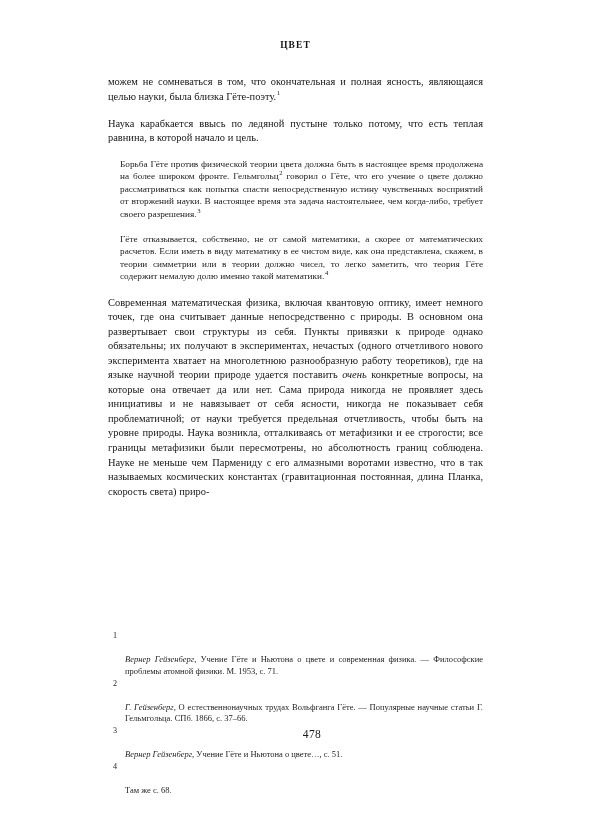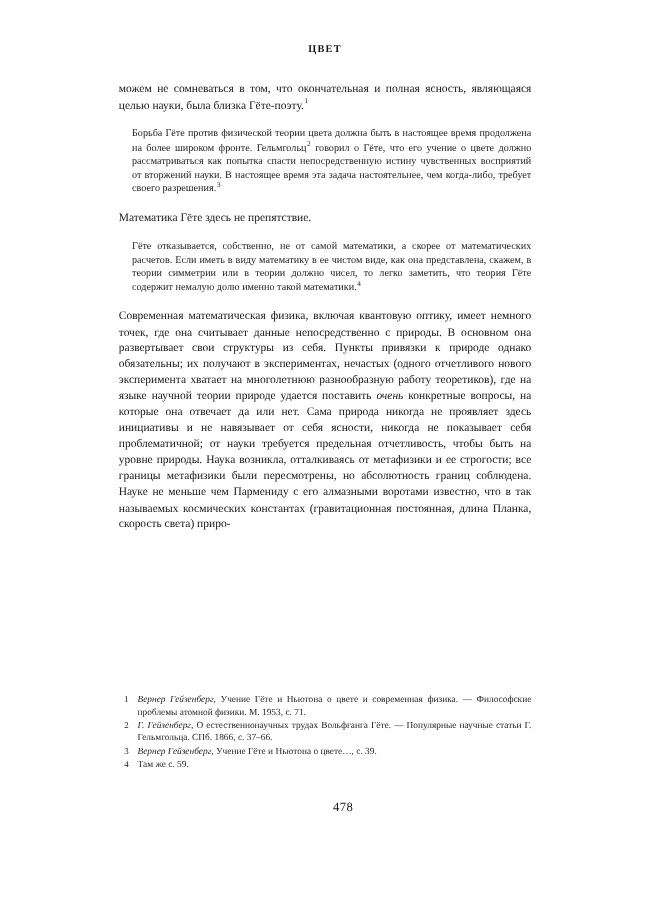--- a/index.html
+++ b/index.html
@@ -106,20 +106,21 @@
     padding-left: 5px;
     box-sizing: border-box;
     font-size: 8.1px;
     font-variant-numeric: oldstyle-nums;
     color: #232323;
   }
   .fn-text {
     flex: 1 1 auto;
     text-align: justify;
     font-variant-numeric: oldstyle-nums;
+    margin-top: 24px;
   }
   .fn-text em {
     font-style: italic;
   }
 
   
   .folio {
     position: absolute;
     left: 0;
     right: 0;
@@ -138,26 +139,26 @@
 <div class="page">
 
   <div class="content">
 
     <div class="running-head">ЦВЕТ</div>
 
     <div class="body-block">
 
       <p class="body cont"><span>можем не сомневаться в том, что окончательная и полная ясность, являющаяся целью науки, была близка Гёте-поэту.</span><sup class="fnref">1</sup></p>
 
+      <p class="body lead">Наука карабкается ввысь по ледяной пустыне только потому, что есть теплая равнина, в которой начало и цель.</p>
 
       <blockquote class="quote">
         <p><span>Борьба Гёте против физической теории цвета должна быть в настоящее время продолжена на более широком фронте. Гельмгольц</span><sup class="fnref">2</sup><span> говорил о Гёте, что его учение о цвете должно рассматриваться как попытка спасти непосредственную истину чувственных восприятий от вторжений науки. В настоящее время эта задача настоятельнее, чем когда-либо, требует своего разрешения.</span><sup class="fnref">3</sup></p>
       </blockquote>
 
-      <p class="body lead">Математика Гёте здесь не препятствие.</p>
 
       <blockquote class="quote">
         <p><span>Гёте отказывается, собственно, не от самой математики, а скорее от математических расчетов. Если иметь в виду математику в ее чистом виде, как она представлена, скажем, в теории симметрии или в теории должно чисел, то легко заметить, что теория Гёте содержит немалую долю именно такой математики.</span><sup class="fnref">4</sup></p>
       </blockquote>
 
       <p class="body big-para"><span>Современная математическая физика, включая квантовую оптику, имеет немного точек, где она считывает данные непосредственно с природы. В основном она развертывает свои структуры из себя. Пункты привязки к природе однако обязательны; их получают в экспериментах, нечастых (одного отчетливого нового эксперимента хватает на многолетнюю разнообразную работу теоретиков), где на языке научной теории природе удается поставить </span><em class="it">очень</em><span> конкретные вопросы, на которые она отвечает да или нет. Сама природа никогда не проявляет здесь инициативы и не навязывает от себя ясности, никогда не показывает себя проблематичной; от науки требуется предельная отчетливость, чтобы быть на уровне природы. Наука возникла, отталкиваясь от метафизики и ее строгости; все границы метафизики были пересмотрены, но абсолютность границ соблюдена. Науке не меньше чем Пармениду с его алмазными воротами известно, что в так называемых космических константах (гравитационная постоянная, длина Планка, скорость света) приро-</span></p>
 
     </div>
   </div>
 
@@ -168,25 +169,25 @@
       <span class="fn-text"><em>Вернер Гейзенберг</em><span>, Учение Гёте и Ньютона о цвете и современная физика. — Философские проблемы атомной физики. М. 1953, с. 71.</span></span>
     </div>
 
     <div class="footnote">
       <span class="fn-num">2</span>
       <span class="fn-text"><em>Г. Гейзенберг</em><span>, О естественнонаучных трудах Вольфганга Гёте. — Популярные научные статьи Г. Гельмгольца. СПб. 1866, с. 37–66.</span></span>
     </div>
 
     <div class="footnote">
       <span class="fn-num">3</span>
-      <span class="fn-text"><em>Вернер Гейзенберг</em><span>, Учение Гёте и Ньютона о цвете…, с. 39.</span></span>
+      <span class="fn-text"><em>Вернер Гейзенберг</em><span>, Учение Гёте и Ньютона о цвете…, с. 51.</span></span>
     </div>
 
     <div class="footnote">
       <span class="fn-num">4</span>
-      <span class="fn-text"><em></em><span>Там же с. 59.</span></span>
+      <span class="fn-text"><em></em><span>Там же с. 68.</span></span>
     </div>
 
   </div>
 
   <div class="folio">478</div>
 
 </div>
 
 </body></html>

